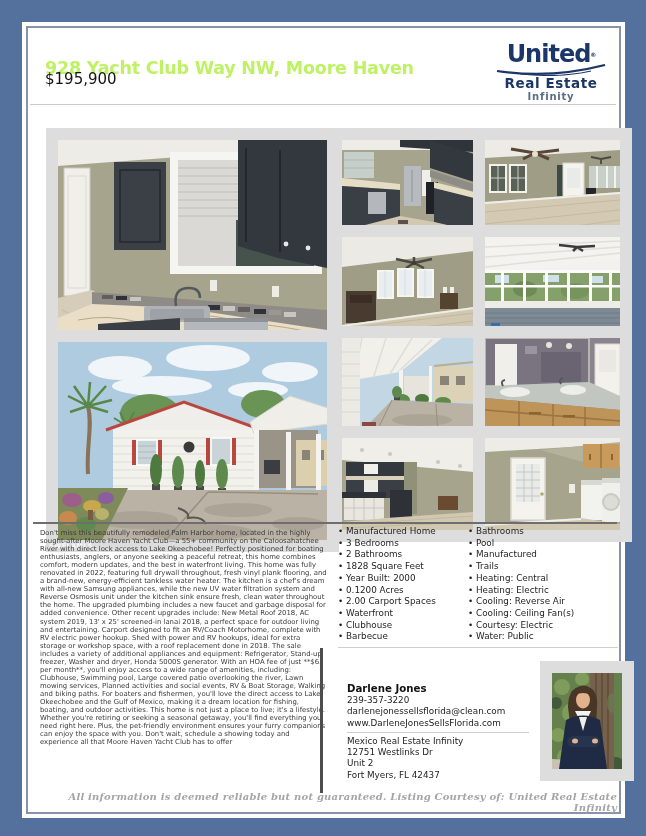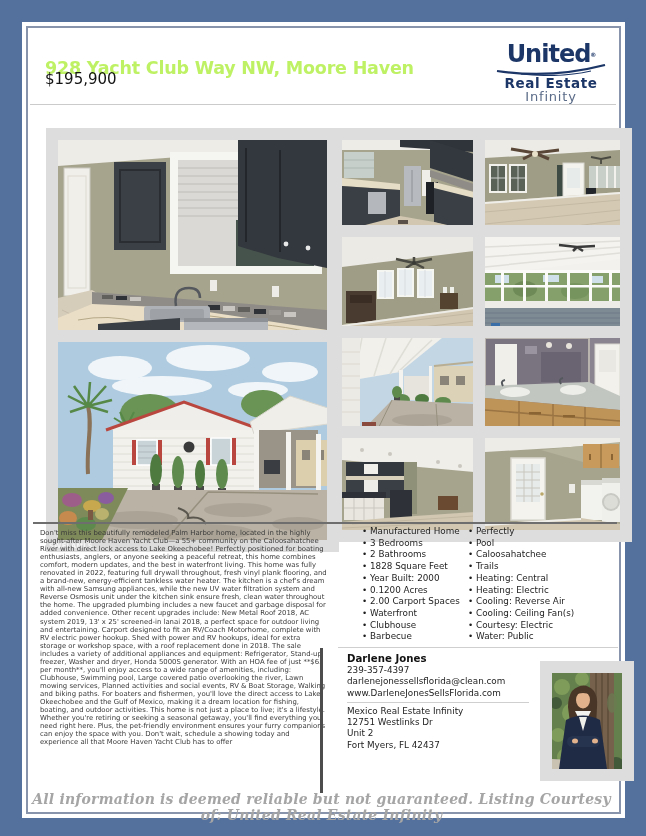--- a/index.html
+++ b/index.html
@@ -18,21 +18,21 @@
     color:#bef264;letter-spacing:-0.2px;white-space:nowrap;
   }
   .price{
     position:absolute;left:45px;top:70px;font-size:15px;font-weight:normal;color:#141414;
   }
   .logo{position:absolute;left:490px;top:42px;width:122px;text-align:center;color:#1C3667;}
   .logo-united{font-size:24px;font-weight:bold;letter-spacing:-1px;line-height:24px;position:relative;}
   .logo-reg{font-size:6px;vertical-align:top;position:relative;top:1px;}
   .logo-swoosh{display:block;margin:-2px auto 0 auto;}
   .logo-re{font-size:13.5px;font-weight:bold;letter-spacing:0.6px;line-height:15px;text-align:center;}
-  .logo-inf{font-size:13px;font-weight:normal;color:#5A6B88;letter-spacing:0.8px;line-height:11px;}
+  .logo-inf{font-size:10px;font-weight:bold;color:#5A6B88;letter-spacing:0.8px;line-height:11px;}
   .hdr-divider{position:absolute;left:30px;top:104px;width:586px;height:1px;background:#CBCBCB;}
 
   
   .photo{position:absolute;margin:8px;padding:12px;overflow:hidden;background:#DDD;}
   .photo svg{display:block;width:100%;height:100%;}
   .wm{
     position:absolute;left:3px;bottom:2px;font-size:6.5px;font-weight:bold;
     color:rgba(255,255,255,0.75);letter-spacing:0.4px;
   }
   .photos-divider{position:absolute;left:33px;top:522px;width:584px;height:1.5px;background:#6E6E6E;}
@@ -40,36 +40,36 @@
   
   .description{
     position:absolute;left:40px;top:529px;width:287px;margin:0;
     font-size:6.9px;line-height:8.05px;color:#3A3A3A;text-align:left;
   }
 
   
   .features{position:absolute;top:526px;margin:0;padding:0;list-style:none;
     font-size:8.8px;line-height:11.7px;color:#1E1E1E;}
   .features li::before{content:"•  ";}
-  .feat-left{left:338px;width:126px;margin-left:24px;}
+  .feat-left{left:338px;width:126px;}
   .feat-right{left:468px;width:150px;}
 
   
   .agent-divider{position:absolute;left:338px;top:647px;width:280px;height:1px;background:#CFCFCF;}
   .agent-bar{position:absolute;left:320px;top:648px;width:2.5px;height:145px;background:#4D4D4D;}
-  .agent-info{position:absolute;left:347px;top:652px;width:182px;font-size:8.8px;line-height:11.3px;color:#232323;}
+  .agent-info{position:absolute;left:347px;top:682px;width:182px;font-size:8.8px;line-height:11.3px;color:#232323;}
   .agent-name{font-size:10.2px;font-weight:bold;line-height:13px;color:#111;}
   .agent-hr{border:none;border-top:1px solid #CFCFCF;margin:3px 0 3px 0;width:182px;}
   .agent-photo{position:absolute;left:532px;top:653px;width:70px;height:96px;}
 
   
   .footer{
-    position:absolute;left:26px;top:791px;width:591px;text-align:center;
+    position:absolute;left:26px;top:791px;width:591px;text-align:right;
     font-family:"DejaVu Serif","Liberation Serif",serif;font-style:italic;font-weight:bold;
-    font-size:14px;color:#A5A5A5;letter-spacing:0.2px;
+    font-size:10px;color:#A5A5A5;letter-spacing:0.2px;
   }
 </style>
 </head>
 <body>
 
 <div class="page"></div>
 
 <div class="title">928 Yacht Club Way NW, Moore Haven</div>
 <div class="price">$195,900</div>
 <div class="logo">
@@ -417,37 +417,37 @@
   <li>2 Bathrooms</li>
   <li>1828 Square Feet</li>
   <li>Year Built: 2000</li>
   <li>0.1200 Acres</li>
   <li>2.00 Carport Spaces</li>
   <li>Waterfront</li>
   <li>Clubhouse</li>
   <li>Barbecue</li>
 </ul>
 <ul class="features feat-right">
-  <li>Perfectly</li>
+  <li>Bathrooms</li>
   <li>Pool</li>
-  <li>Caloosahatchee</li>
+  <li>Manufactured</li>
   <li>Trails</li>
   <li>Heating: Central</li>
   <li>Heating: Electric</li>
   <li>Cooling: Reverse Air</li>
   <li>Cooling: Ceiling Fan(s)</li>
   <li>Courtesy: Electric</li>
   <li>Water: Public</li>
 </ul>
 
 <div class="agent-divider"></div>
 <div class="agent-bar"></div>
 <div class="agent-info">
   <div class="agent-name">Darlene Jones</div>
-  <div>239-357-4397</div>
+  <div>239-357-3220</div>
   <div>darlenejonessellsflorida@clean.com</div>
   <div>www.DarleneJonesSellsFlorida.com</div>
   <hr class="agent-hr">
   <div>Mexico Real Estate Infinity</div>
   <div>12751 Westlinks Dr</div>
   <div>Unit 2</div>
   <div>Fort Myers, FL 42437</div>
 </div>
 <figure class="photo agent-photo">
   <svg viewBox="0 0 70 96" preserveAspectRatio="none">

